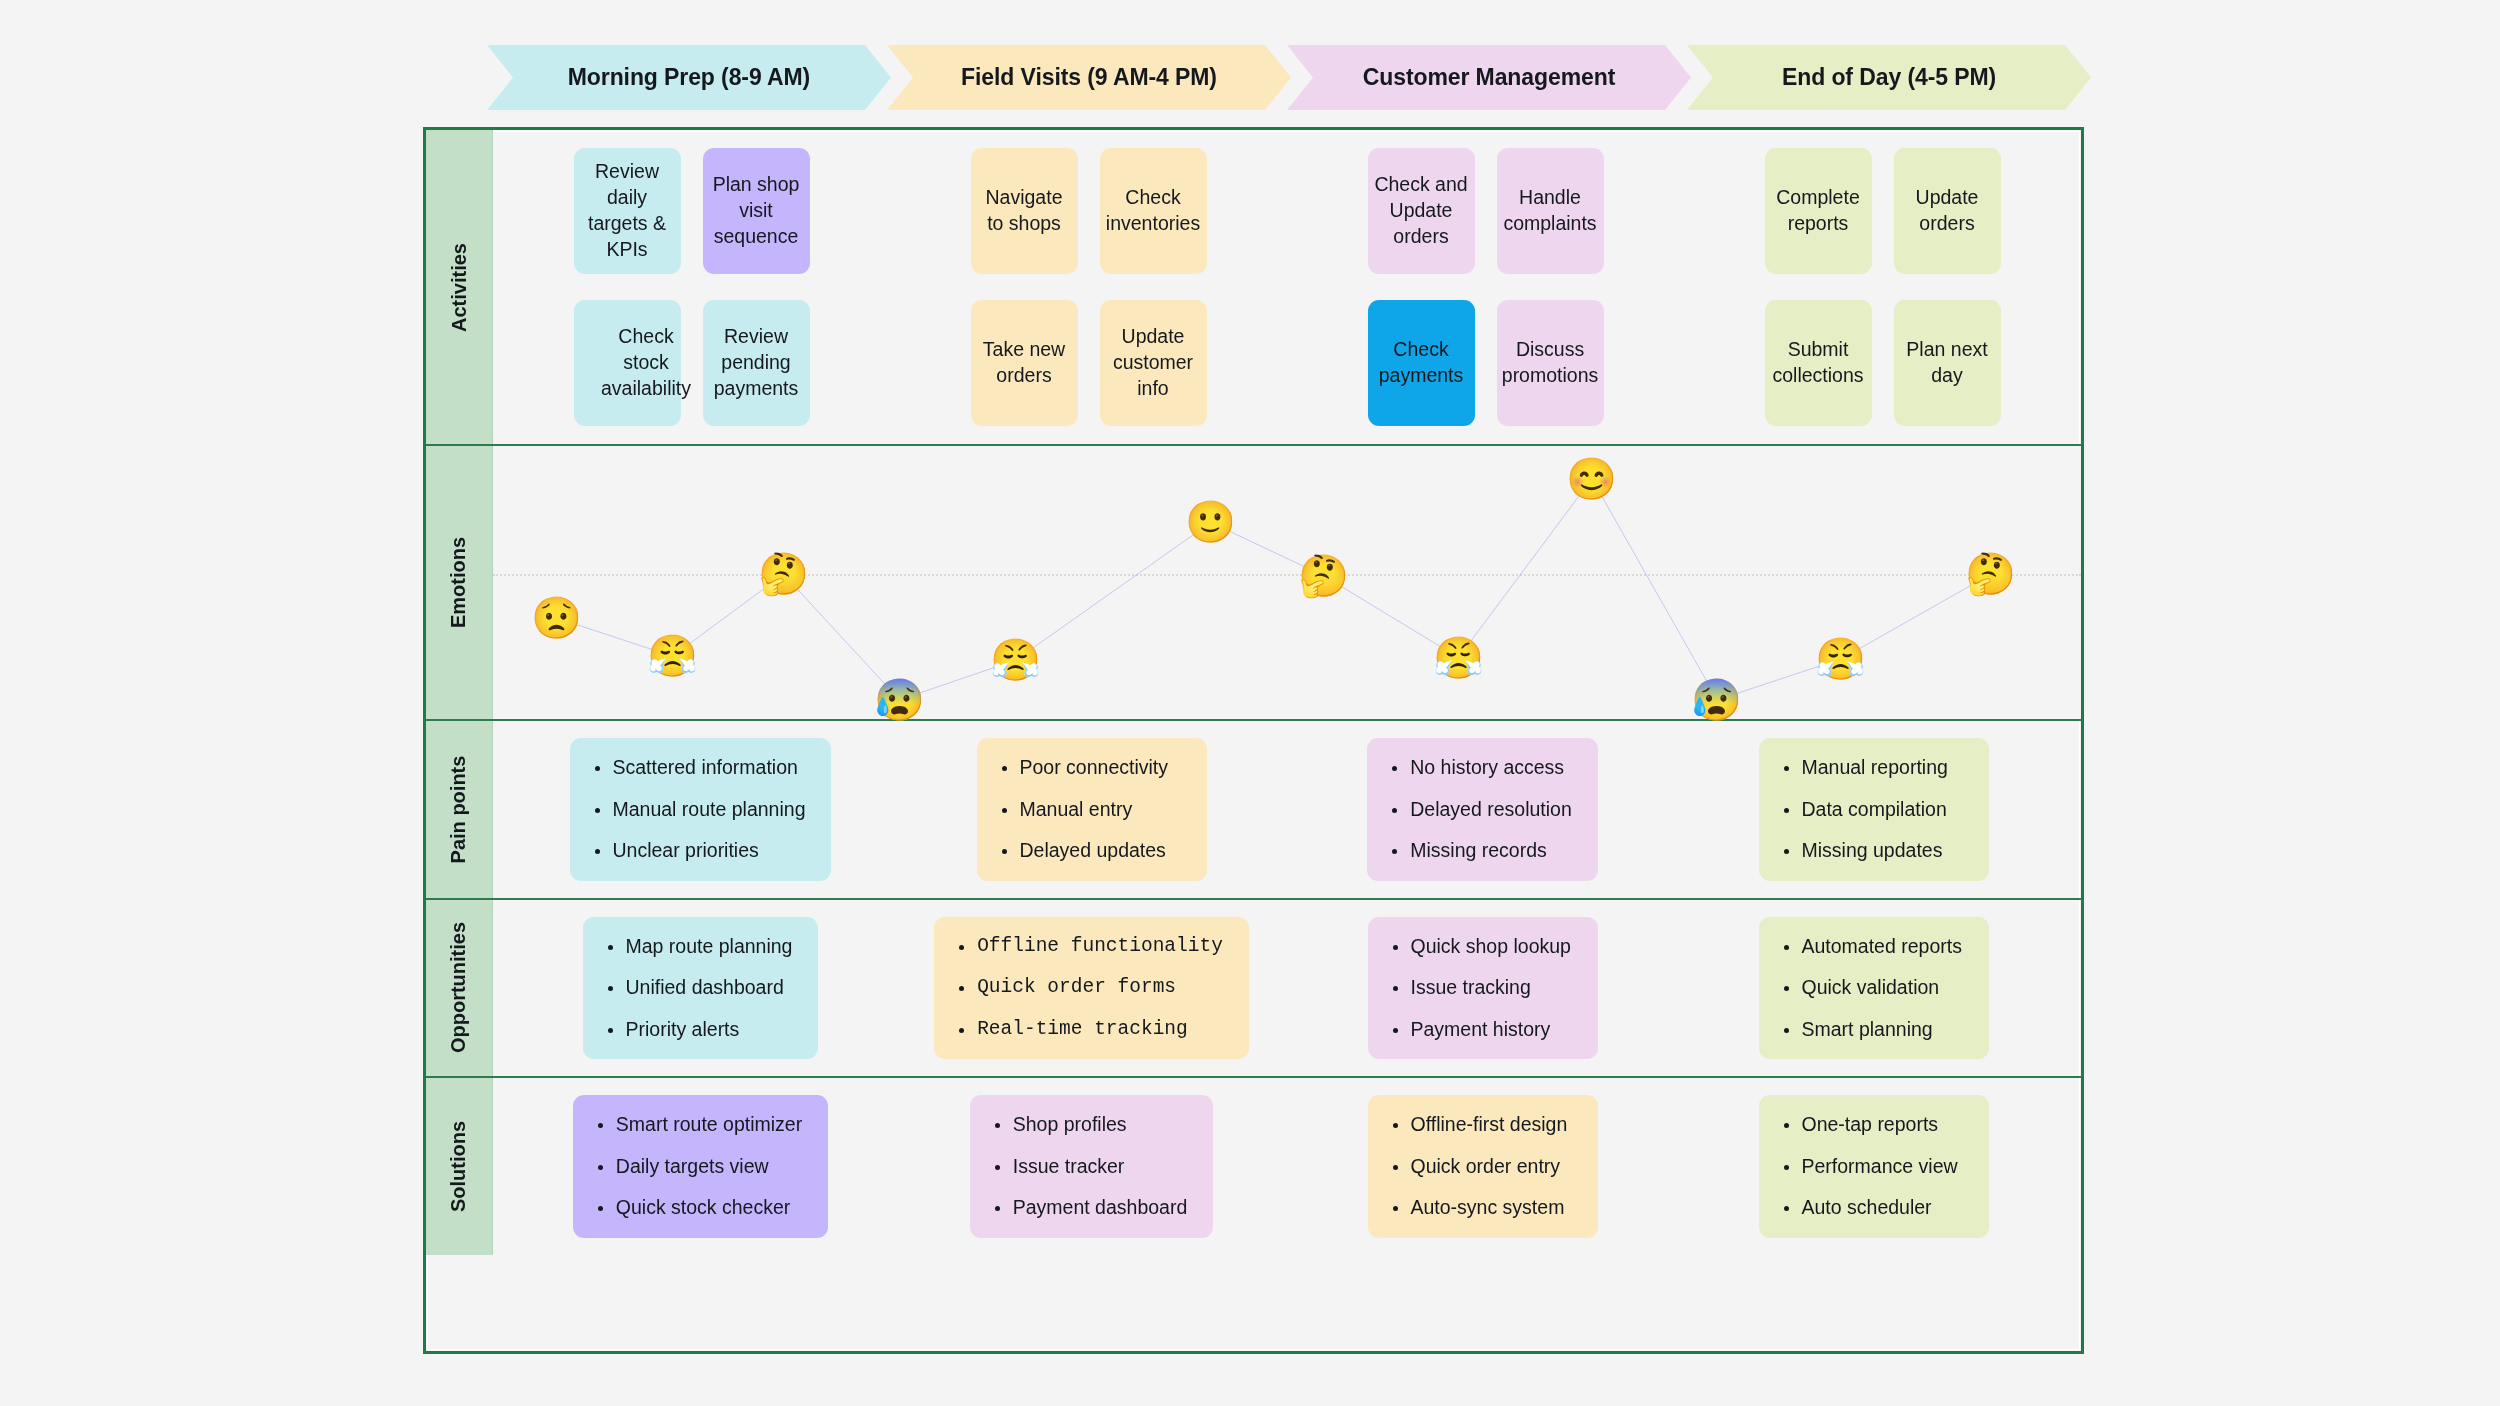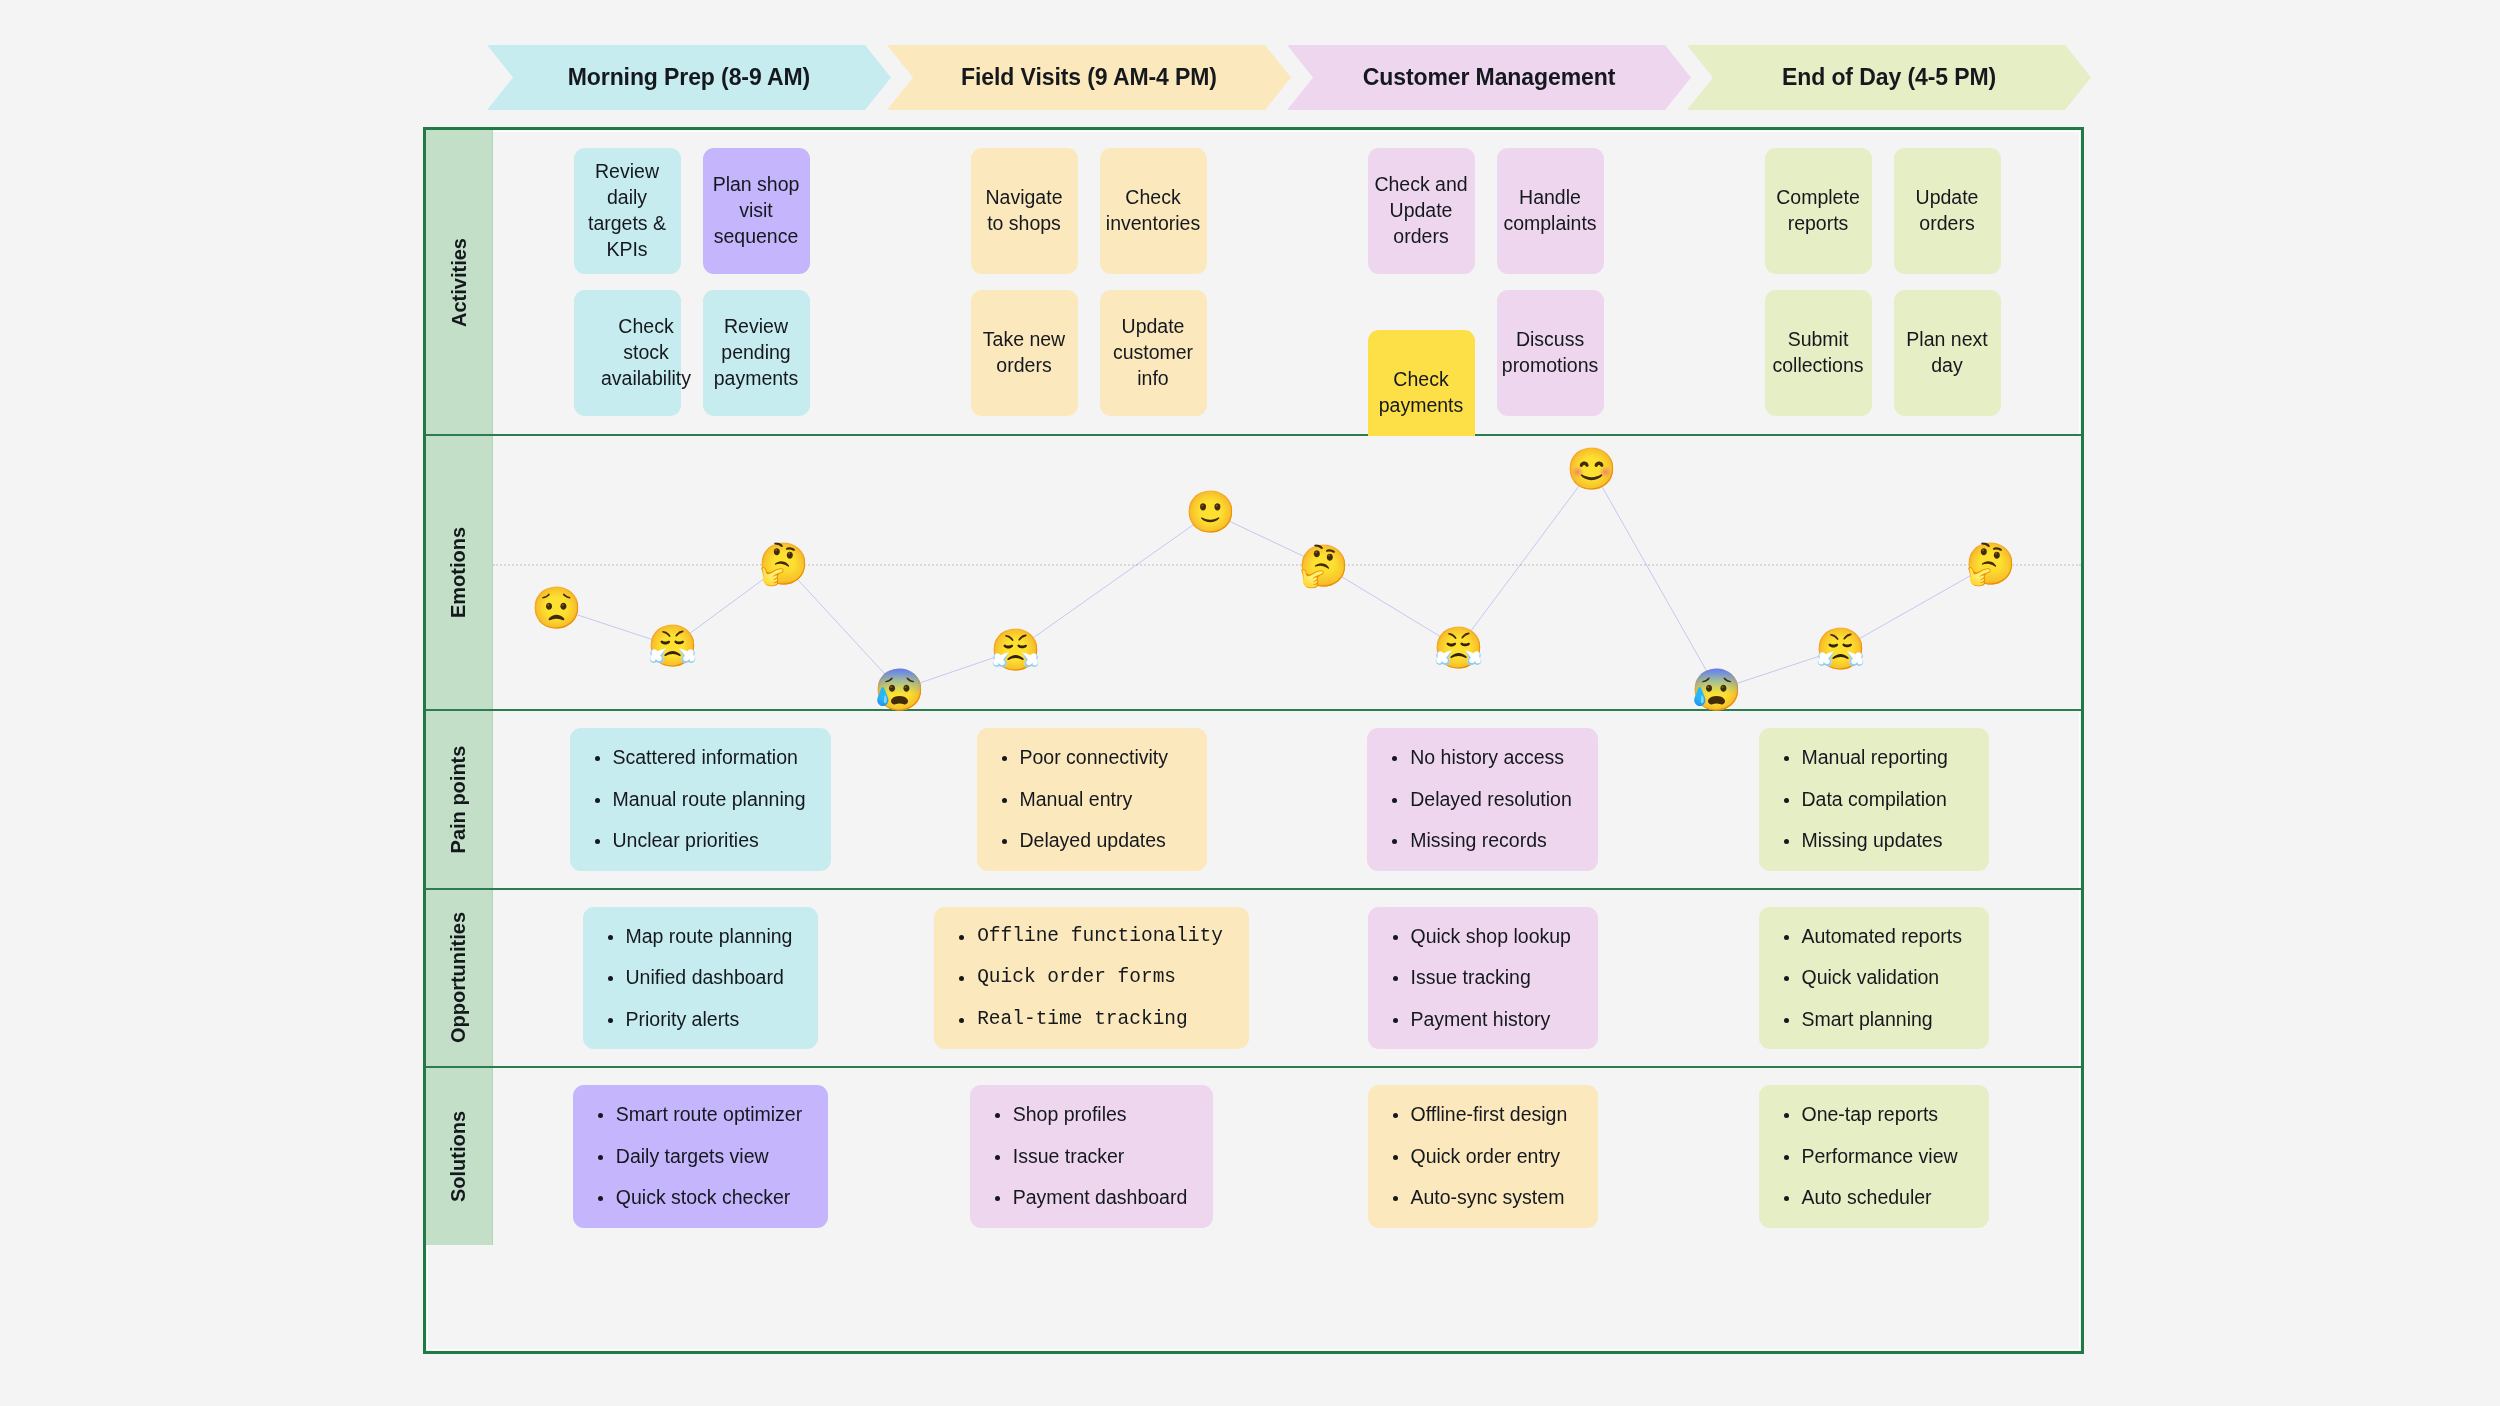--- a/index.html
+++ b/index.html
@@ -89,21 +89,21 @@
   .row-body {
     flex: 1 1 auto;
     position: relative;
     display: flex;
   }
 
   
   .activities-body {
     flex-direction: column;
     padding: 18px 0 18px 0;
-    gap: 16px;
+    gap: 26px;
   }
   .act-line {
     display: flex;
     height: 126px;
   }
   .act-phase {
     flex: 1 1 0;
     display: flex;
     justify-content: center;
     gap: 22px;
@@ -236,21 +236,21 @@
         <div class="act-line" id="act-line-2">
             <div class="act-phase">
               <div class="act-card" style="background: rgb(198, 236, 239); padding-left: 44px;">Check stock availability</div>
               <div class="act-card" style="background: rgb(198, 236, 239);">Review pending payments</div>
             </div>
             <div class="act-phase">
               <div class="act-card" style="background: rgb(251, 232, 189);">Take new orders</div>
               <div class="act-card" style="background: rgb(251, 232, 189);">Update customer info</div>
             </div>
             <div class="act-phase">
-              <div class="act-card" style="background: #fde047; margin-top: 40px;">Check payments</div>
+              <div class="act-card" style="background: #0ea5e9;">Check payments</div>
               <div class="act-card" style="background: rgb(238, 214, 239);">Discuss promotions</div>
             </div>
             <div class="act-phase">
               <div class="act-card" style="background: rgb(229, 238, 197);">Submit collections</div>
               <div class="act-card" style="background: rgb(229, 238, 197);">Plan next day</div>
             </div>
           </div>
       </div>
     </div>
 

